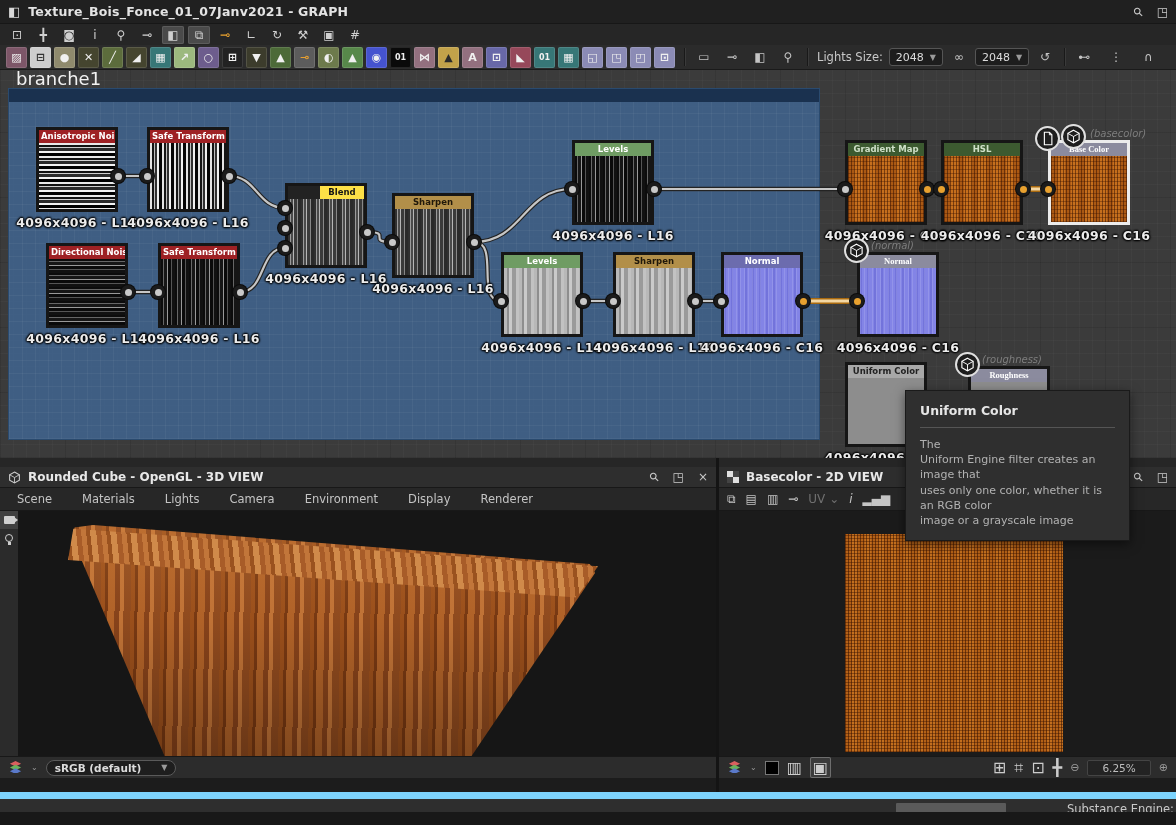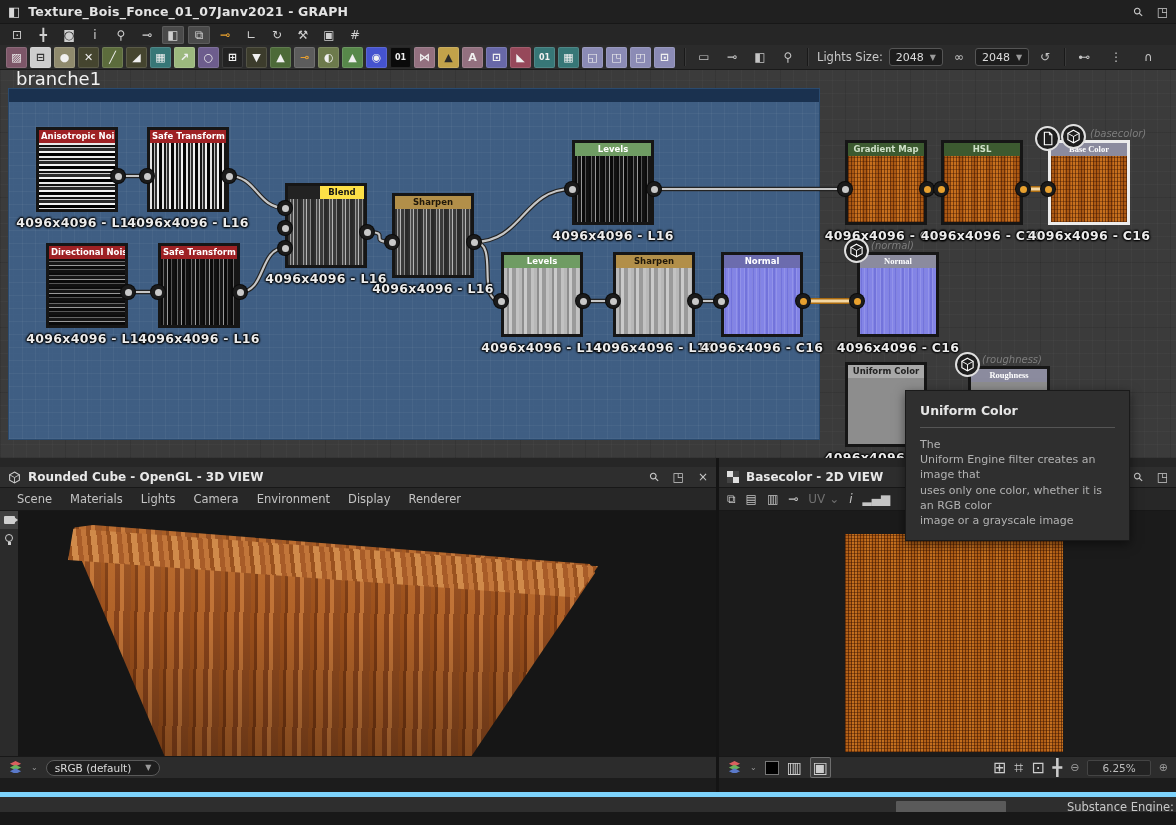--- a/index.html
+++ b/index.html
@@ -98,21 +98,21 @@
   
   .panel { position:absolute; background:#1c1c1c;margin-top:9px; }
   #view3d { left:0; top:458px; width:716px; height:334px; }
   #view2d { left:719px; top:458px; width:457px; height:334px; }
   .phead { height:21px; background:#2e2e2e; display:flex; align-items:center; padding:0 8px;
            border-bottom:1px solid #181818; }
   .phead .ptitle { color:#e8e8e8; font-size:12px; font-weight:bold; margin-left:7px; }
   .phead .spacer { flex:1; }
   .ptool { height:23px; background:#272727; display:flex; align-items:center; gap:10px; padding:0 8px;
            border-bottom:1px solid #181818; }
-  #menu3d { gap:0; }
+  #menu3d { gap:12px; }
   #menu3d .mitem { color:#c4c4c4; font-size:11.5px; padding:0 9px; }
   .ptool .picon { color:#c4c4c4; font-size:12px; }
   .ptool .dim { color:#6f6f6f; }
   #vp3d { position:absolute; left:0; top:44px; width:716px; height:267px; background:#161616; overflow:hidden; }
   #vp3d-side { position:absolute; left:0; top:0; width:18px; height:267px; background:#2b2b2b; }
   .sicon { width:18px; height:18px; display:flex; align-items:center; justify-content:center; color:#cfcfcf; }
   .sicon.active { background:#404040; }
   .cam { width:11px; height:8px; background:#cfcfcf; border-radius:1px; position:relative; }
   .cam::after { content:""; position:absolute; right:-3px; top:1px; border-left:4px solid #cfcfcf;
                 border-top:3px solid transparent; border-bottom:3px solid transparent; }
@@ -123,21 +123,21 @@
       clip-path:polygon(0.5% 1%, 4% 0%, 99% 15.5%, 100% 19%, 74% 99%, 70% 100%, 22% 100%, 19% 98%, 0% 5%);
       background-image:linear-gradient(180deg, rgba(255,175,95,.16) 0%, rgba(0,0,0,0) 38%, rgba(0,0,0,.30) 100%),
         repeating-linear-gradient(91deg,#9a4f1b 0 4px,#773812 4px 7px,#b06228 7px 14px,#86421a 14px 19px,#bf7236 19px 23px,#8f4a1e 23px 30px); }
   #cube-top { position:absolute; left:68px; top:10px; width:530px; height:78px;
       clip-path:polygon(1% 10%, 100% 58%, 96% 98%, 0% 50%);
       background-image:repeating-linear-gradient(84deg,#c2763a 0 5px,#9a521f 5px 9px,#d08a4a 9px 15px,#a85c28 15px 20px); }
   .pbottom { position:absolute; left:0; bottom:23px; height:22px; background:#2c2c2c; width:100%;
              display:flex; align-items:center; gap:8px; padding:0 8px; border-top:1px solid #181818; }
   .layers-ic svg { width:15px; height:13px; }
   .sel { display:flex; align-items:center; background:#1e1e1e; border:1px solid #5a5a5a; border-radius:9px;
-         height:16px; padding:0 8px; font-size:10.5px; color:#dcdcdc; gap:14px; }
+         height:16px; padding:0 8px; font-size:10.5px; color:#dcdcdc; gap:20px;font-weight:bold; }
   .sel .caret { font-size:8px; color:#9a9a9a; }
   #vp2d { position:absolute; left:0; top:44px; width:457px; height:267px; background:#1b1b1b; }
   #tex2d { position:absolute; left:126px; top:23px; width:218px; height:218px;
            background-color:#c36f1e;
            background-image:repeating-linear-gradient(90deg, rgba(50,15,0,.55) 0 1px, transparent 1px 3px),
                             repeating-linear-gradient(0deg, rgba(70,25,0,.45) 0 1px, transparent 1px 3px),
                             repeating-linear-gradient(90deg, rgba(150,70,10,.35) 0 7px, transparent 7px 13px); }
   #info2d { position:absolute; left:8px; top:288px; color:#c9c9c9; font-size:11.5px; }
   .swatch-black { width:14px; height:14px; background:#000; border:1px solid #777; }
   .boxed { box-shadow:inset 0 0 0 1px #6e6e6e; background:#3a3a3a; border-radius:2px; padding:1px 3px; }
@@ -147,21 +147,21 @@
 
   
   #tooltip { position:absolute; left:905px; top:390px; width:225px; background:#2f2f2f;
              border:1px solid #1a1a1a; box-shadow:0 3px 10px rgba(0,0,0,.5); z-index:50; padding:12px 14px 12px; }
   #tooltip h3 { color:#e6e6e6; font-size:12.5px; font-weight:bold; margin-bottom:9px; }
   #tooltip .tdiv { height:1px; background:#555; margin-bottom:9px; }
   #tooltip .tbody { color:#b2b2b2; font-size:11px; line-height:1.38; white-space:pre-line; }
 
   
   #statusbar { position:absolute; left:0; top:792px; width:1176px; height:20px; background:#2e2e2e;
-               border-top:5px solid #7dd3fc;text-align:right; }
+               border-top:7px solid #7dd3fc;text-align:right; }
   #progress { position:absolute; right:170px; top:4px; width:110px; height:12px; background:#5a5a5a; border-radius:1px; }
   #engine { position:absolute; right:2px; top:3px; color:#c9c9c9; font-size:11.5px; white-space:nowrap; }
   #bottomedge { position:absolute; left:0; top:812px; width:1176px; height:13px; background:#181818; }
   .gap-col { position:absolute; left:716px; top:458px; width:3px; height:334px; background:#141414; }
 </style>
 </head>
 <body>
 
 <div id="app">
 

